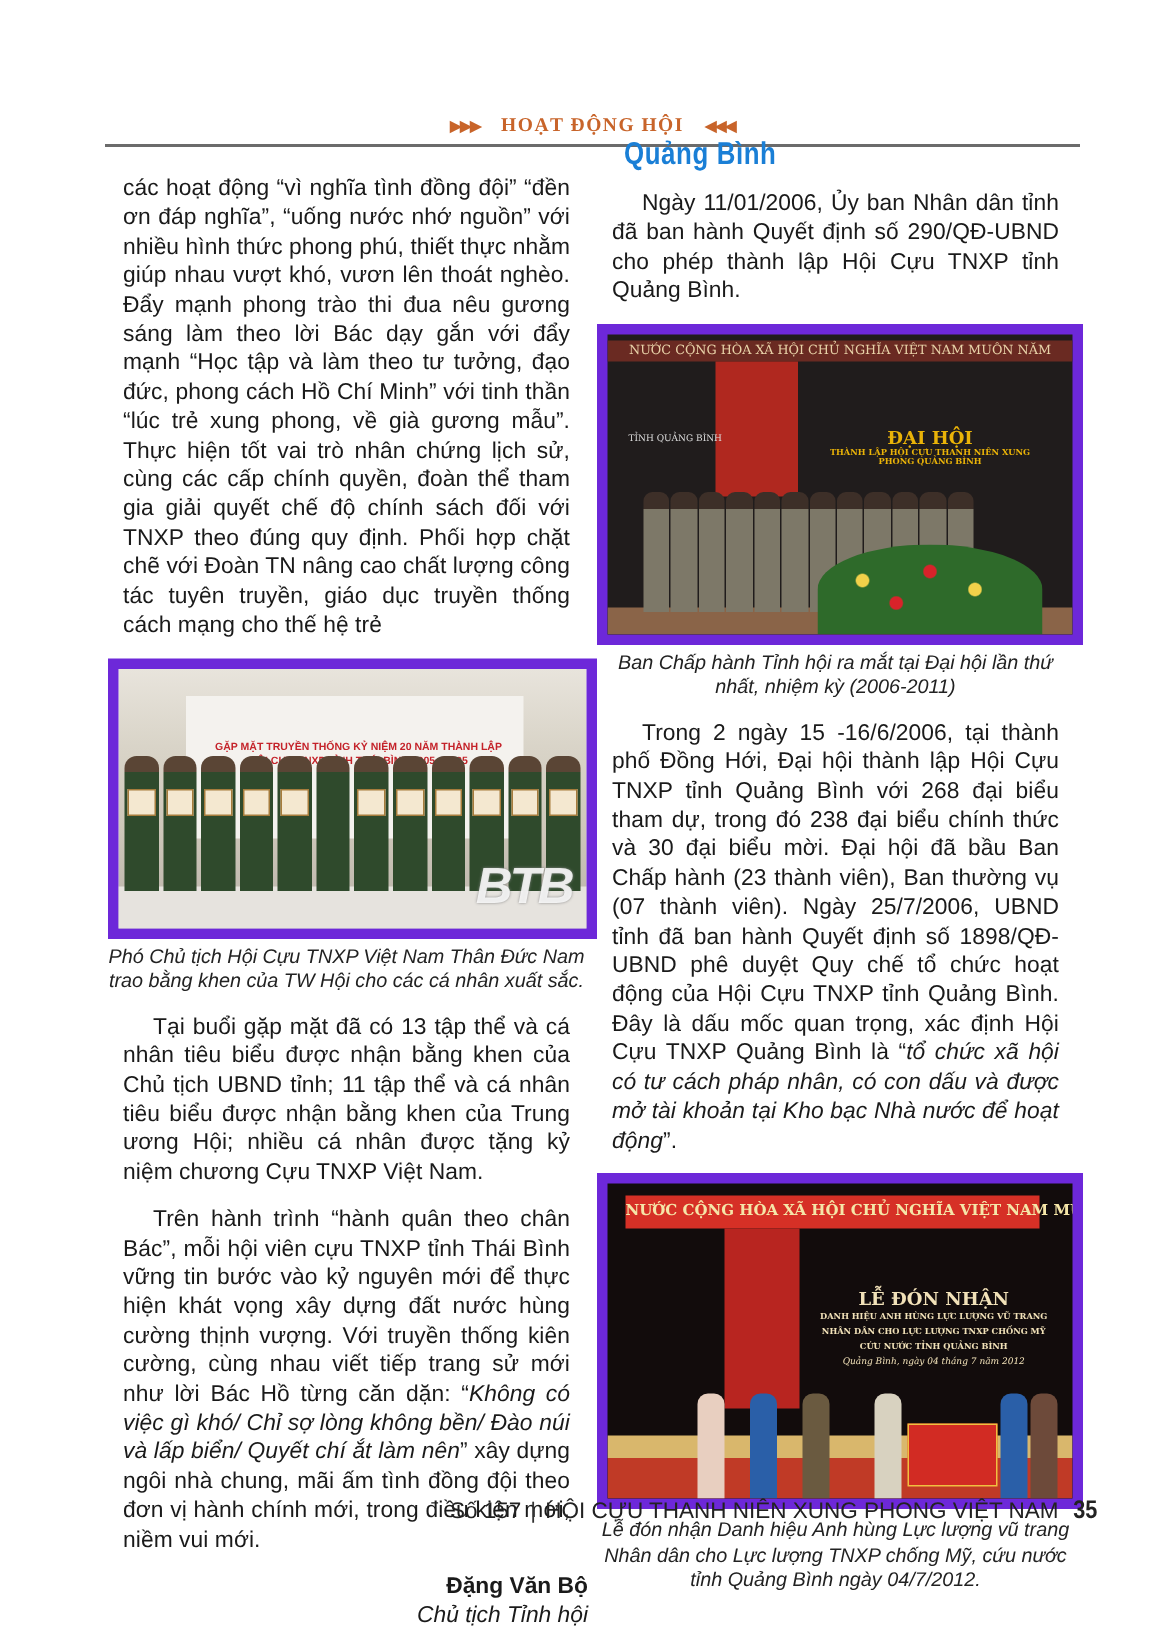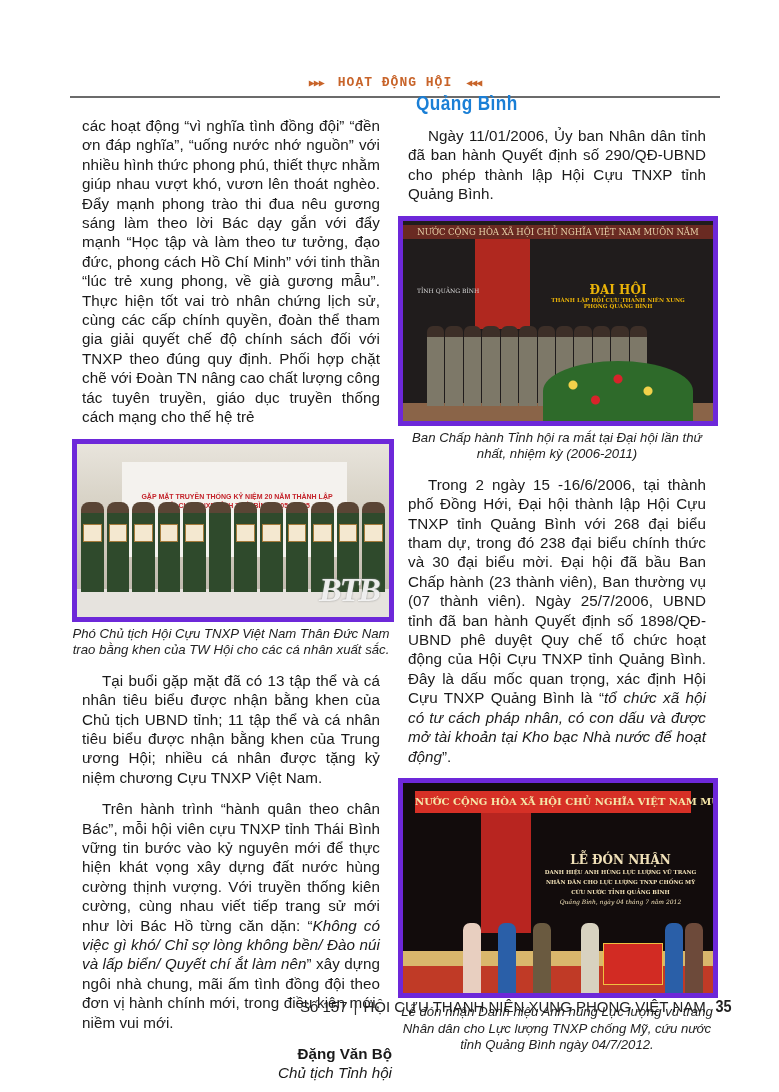--- a/index.html
+++ b/index.html
@@ -6,39 +6,39 @@
   body {
     width: 779px; height: 1092px; background: #ffffff; position: relative; overflow: hidden;
     font-family: "Liberation Sans", "DejaVu Sans", sans-serif; color: #1a1a1a;
   }
   .header {
     position: absolute; left: 70px; top: 72px; width: 650px; height: 24px;
     border-bottom: 2px solid #6b6b6b;
   }
   .header-title {
     position: absolute; left: 0; right: 0; top: 3px; text-align: center;
-    color: #c8642a; font-family: Liberation Mono, monospace; font-weight: bold;
+    color: #c8642a; font-family: Liberation Serif, serif; font-weight: bold;
     font-size: 13px; letter-spacing: 1px; white-space: nowrap;
   }
   .header-title .arrows { font-size: 10px; letter-spacing: -1px; margin: 0 14px; }
   .col { position: absolute; width: 322px; }
   .col-left { left: 70px; top: 104px; }
   .col-right { left: 396px; top: 92px; }
   p.body {
     margin: 12px; font-size: 15.2px; line-height: 19.4px; text-align: justify;
     text-align-last: left; letter-spacing: 0.05px;
   }
   p.indent { text-indent: 20px; }
   .section-title {
     color: #1a7fd6; font-family: "Liberation Sans Narrow", "Liberation Sans", sans-serif;
     font-weight: bold; font-size: 21px; line-height: 22px; margin: 0 0 0 20px;
     transform: scaleX(0.82); transform-origin: left center; letter-spacing: 0.5px;
   }
   .photo {
-    position: relative; overflow: hidden; border: 5px solid #6d28d9;
+    position: relative; overflow: hidden; border: 7px solid #6d28d9;
   }
   .caption {
     font-style: italic; font-size: 13.2px; line-height: 16.6px; text-align: center; margin: 0;
     color: #222;
   }
   .signature-name { text-align: right; font-weight: bold; font-size: 15.2px; line-height: 19px; margin: 6px 0 0 0; }
   .signature-role { text-align: right; font-style: italic; font-size: 15.2px; line-height: 19px; margin: 0; }
   .footer {
     position: absolute; left: 300px; top: 997px; width: 420px; text-align: left;
     font-size: 15px; color: #222; white-space: nowrap;
@@ -47,21 +47,21 @@
   .footer .page-num { font-weight: bold; font-size: 17px; margin-left: 8px; font-family: "Liberation Sans", sans-serif; transform: scaleX(0.85); display: inline-block; }
   em { font-style: italic; }
   
   .p1 { width: 312px; height: 173px; margin: 12px 0 0 2px; background: linear-gradient(#e8e4dc 0%, #d9d4c8 30%, #cfc8bb 60%, #b8b2a8 100%); }
   .p1 .screen { position: absolute; left: 45px; top: 18px; width: 225px; height: 95px; background: #f4f2ee; }
   .p1 .banner-text { position: absolute; left: 60px; top: 48px; width: 200px; color: #c4232a; font-size: 7px; font-weight: bold; text-align: center; line-height: 9px; }
   .p1 .row { position: absolute; left: 4px; top: 58px; width: 304px; height: 90px; display: flex; gap: 3px; }
   .p1 .person { flex: 1; background: linear-gradient(#5a4535 0 12%, #2f4a2c 12% 100%); border-radius: 8px 8px 0 0; position: relative; }
   .p1 .person .cert { position: absolute; left: 2px; right: 2px; top: 22px; height: 16px; background: #f4e8d0; border: 1px solid #a67c3c; }
   .p1 .floor { position: absolute; left: 0; right: 0; bottom: 0; height: 28px; background: #e6e3de; }
-  .p1 .wm { position: absolute; right: 10px; bottom: 8px; color: rgba(255,255,255,0.85); font-weight: bold; font-size: 34px; font-style: italic; letter-spacing: -2px; text-shadow: 0 0 2px #888; font-family: Liberation Serif, serif; }
+  .p1 .wm { position: absolute; right: 10px; bottom: 8px; color: rgba(255,255,255,0.85); font-weight: bold; font-size: 34px; font-style: italic; letter-spacing: -2px; text-shadow: 0 0 2px #888; }
   .p2 { width: 310px; height: 200px; margin: 12px 0 0 2px; background: #201c1c; }
   .p2 .top { position: absolute; left: 0; right: 0; top: 4px; height: 14px; background: #6a2a22; color: #e8d2a8; font-family: "DejaVu Serif", serif; font-size: 8.5px; text-align: center; line-height: 14px; white-space: nowrap; }
   .p2 .redp { position: absolute; left: 72px; top: 18px; width: 55px; height: 90px; background: #b0281f; }
   .p2 .title { position: absolute; left: 140px; top: 62px; width: 150px; color: #eab308; font-family: "DejaVu Serif", serif; text-align: center; }
   .p2 .title .a { font-size: 12px; font-weight: bold; }
   .p2 .title .b { font-size: 5.5px; font-weight: bold; }
   .p2 .prov { position: absolute; left: 14px; top: 66px; color: #ddd; font-family: "DejaVu Serif", serif; font-size: 6px; }
   .p2 .people { position: absolute; left: 24px; top: 105px; width: 220px; height: 80px; display: flex; gap: 1px; }
   .p2 .people div { flex: 1; background: linear-gradient(#3d2f28 0 14%, #7d7868 14% 100%); border-radius: 6px 6px 0 0; }
   .p2 .flowers { position: absolute; right: 20px; bottom: 0; width: 150px; height: 60px; border-radius: 50% 50% 0 0;

